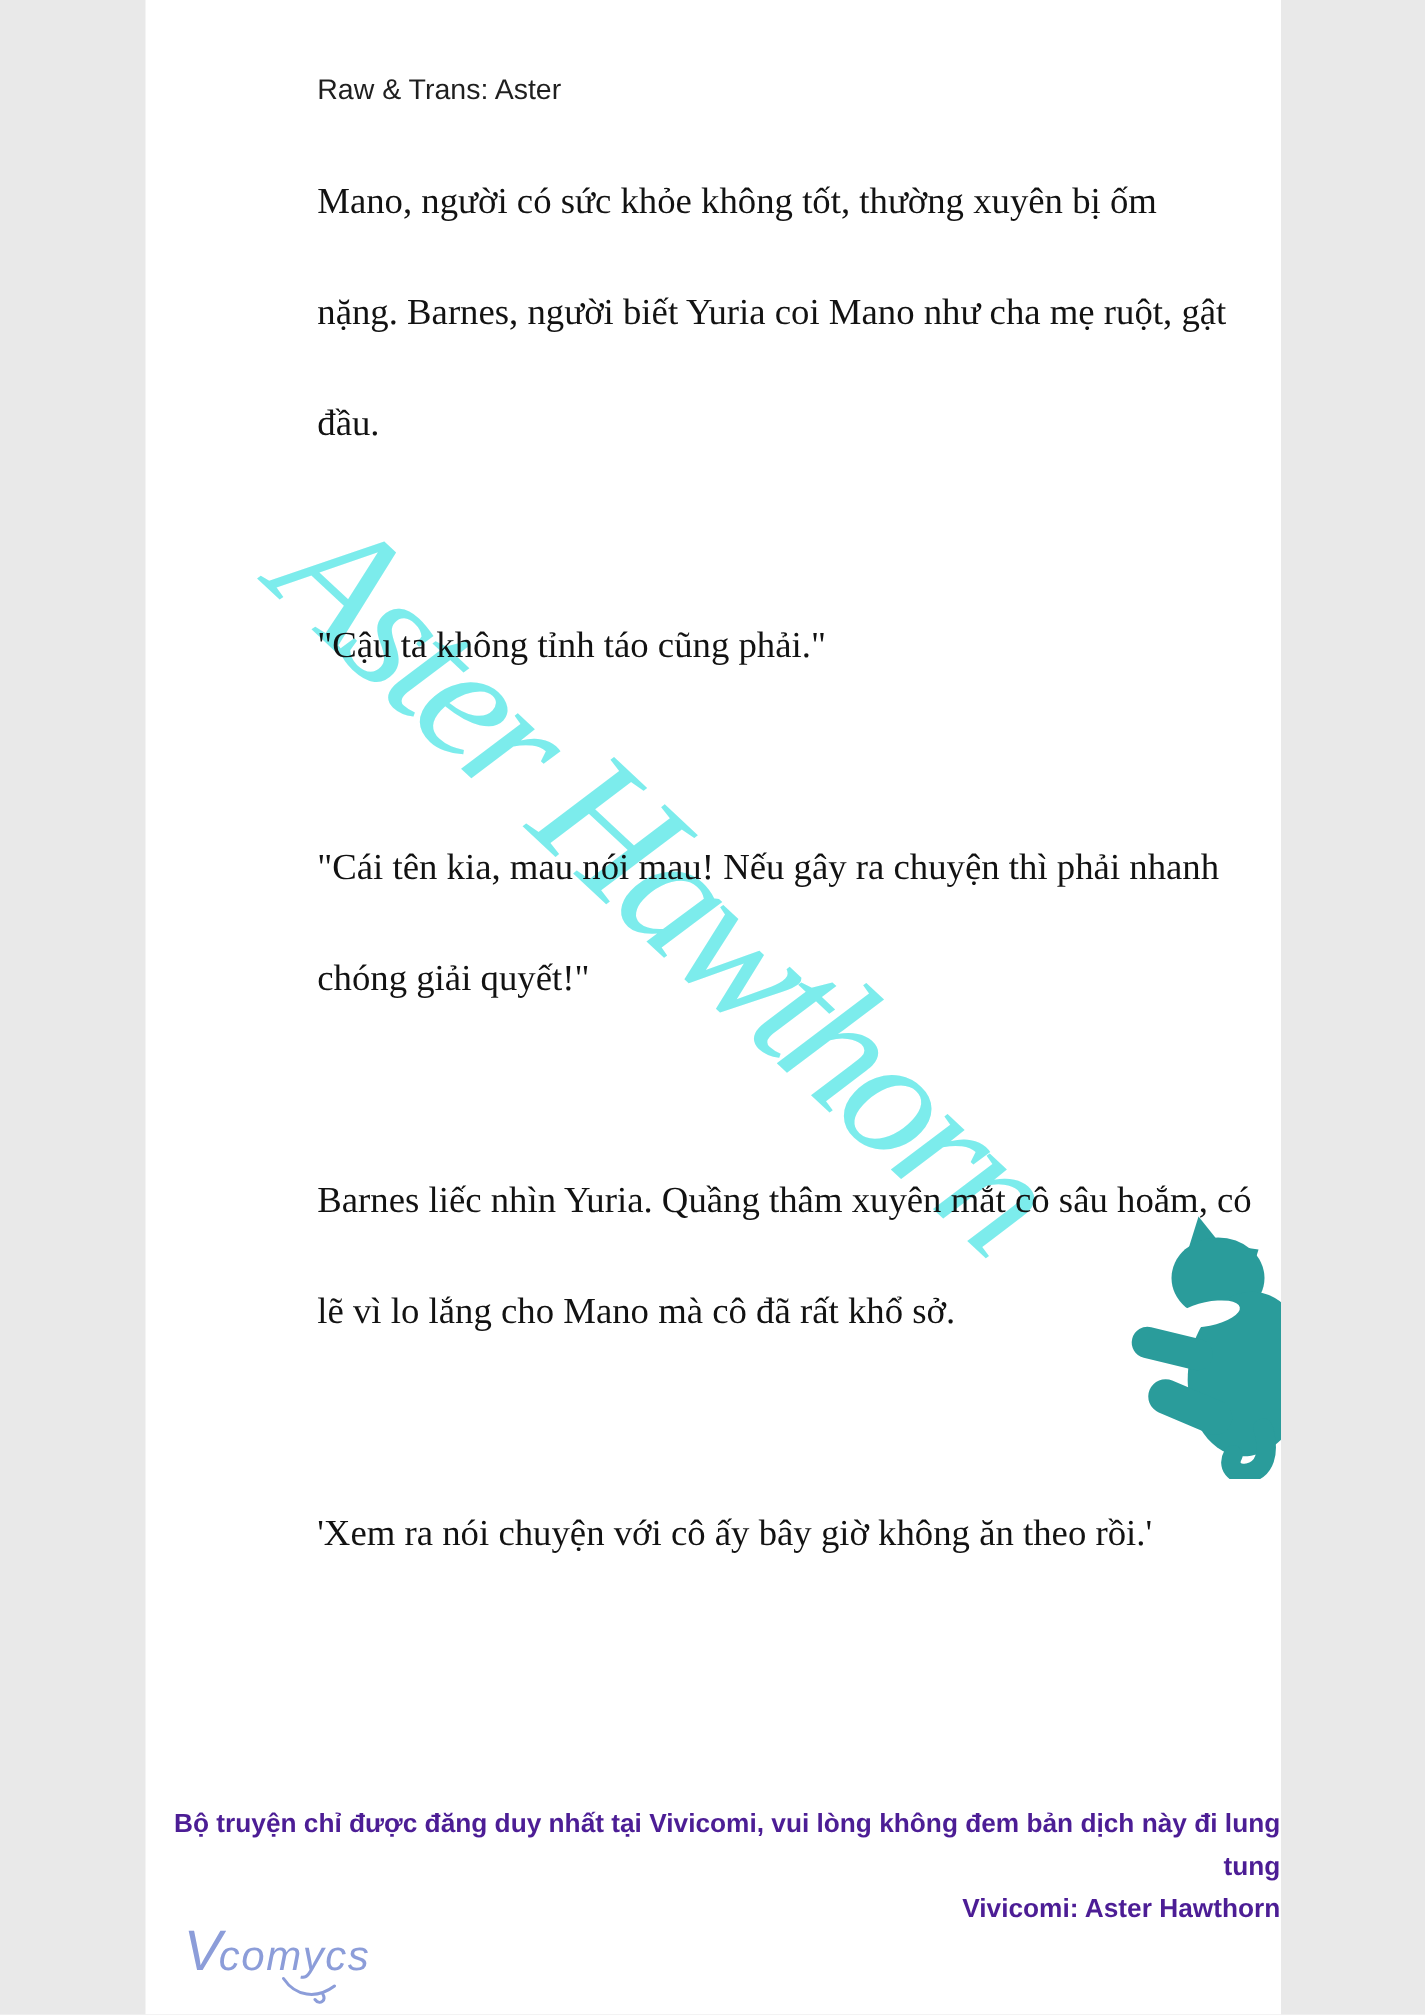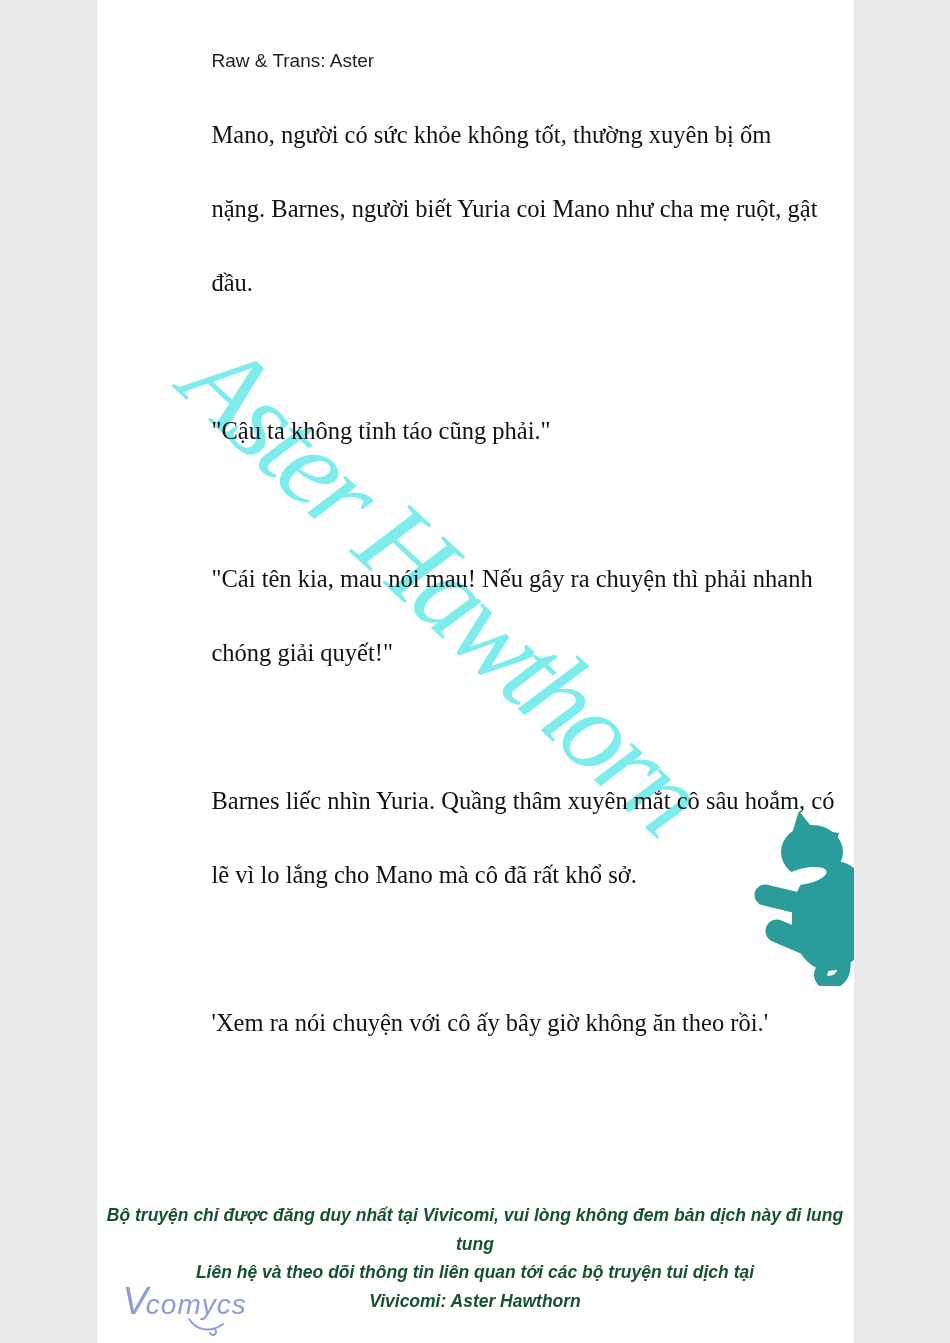--- a/index.html
+++ b/index.html
@@ -54,27 +54,26 @@
   .content p {
     margin: 0 0 74px 0;
     line-height: 74px;
     white-space: pre-line;
   }
   .footer {
     position: absolute;
     left: 0;
     top: 1201px;
     width: 100%;
-    text-align: center;
+    text-align: right;
     font-family: "Liberation Sans", sans-serif;
-    font-style: italic;
     font-weight: bold;
     font-size: 17.5px;
     line-height: 28.5px;
-    color: #14532d;
+    color: #4c1d95;
     z-index: 2;
   }
   .logo {
     position: absolute;
     left: 26px;
     top: 1282px;
     z-index: 2;
     font-family: "Liberation Sans", sans-serif;
     font-style: italic;
     font-weight: normal;
@@ -125,21 +124,20 @@
     <p>"Cậu ta không tỉnh táo cũng phải."</p>
     <p>"Cái tên kia, mau nói mau! Nếu gây ra chuyện thì phải nhanh
 chóng giải quyết!"</p>
     <p>Barnes liếc nhìn Yuria. Quầng thâm xuyên mắt cô sâu hoắm, có
 lẽ vì lo lắng cho Mano mà cô đã rất khổ sở.</p>
     <p>'Xem ra nói chuyện với cô ấy bây giờ không ăn theo rồi.'</p>
   </div>
 
   <div class="footer">
     <div>Bộ truyện chỉ được đăng duy nhất tại Vivicomi, vui lòng không đem bản dịch này đi lung tung</div>
-    <div>Liên hệ và theo dõi thông tin liên quan tới các bộ truyện tui dịch tại</div>
     <div>Vivicomi: Aster Hawthorn</div>
   </div>
 
   <div class="logo">
     <span class="logo-v">V</span><span class="logo-rest">comycs</span>
     <svg class="logo-flourish" width="60" height="20" viewBox="0 0 60 20" xmlns="http://www.w3.org/2000/svg">
       <path d="M4,3 C 12,15 26,17 38,8 M30,13 C 33,18 28,21 25,17" fill="none" stroke="#8c9dd9" stroke-width="2" stroke-linecap="round"></path>
     </svg>
   </div>
 

